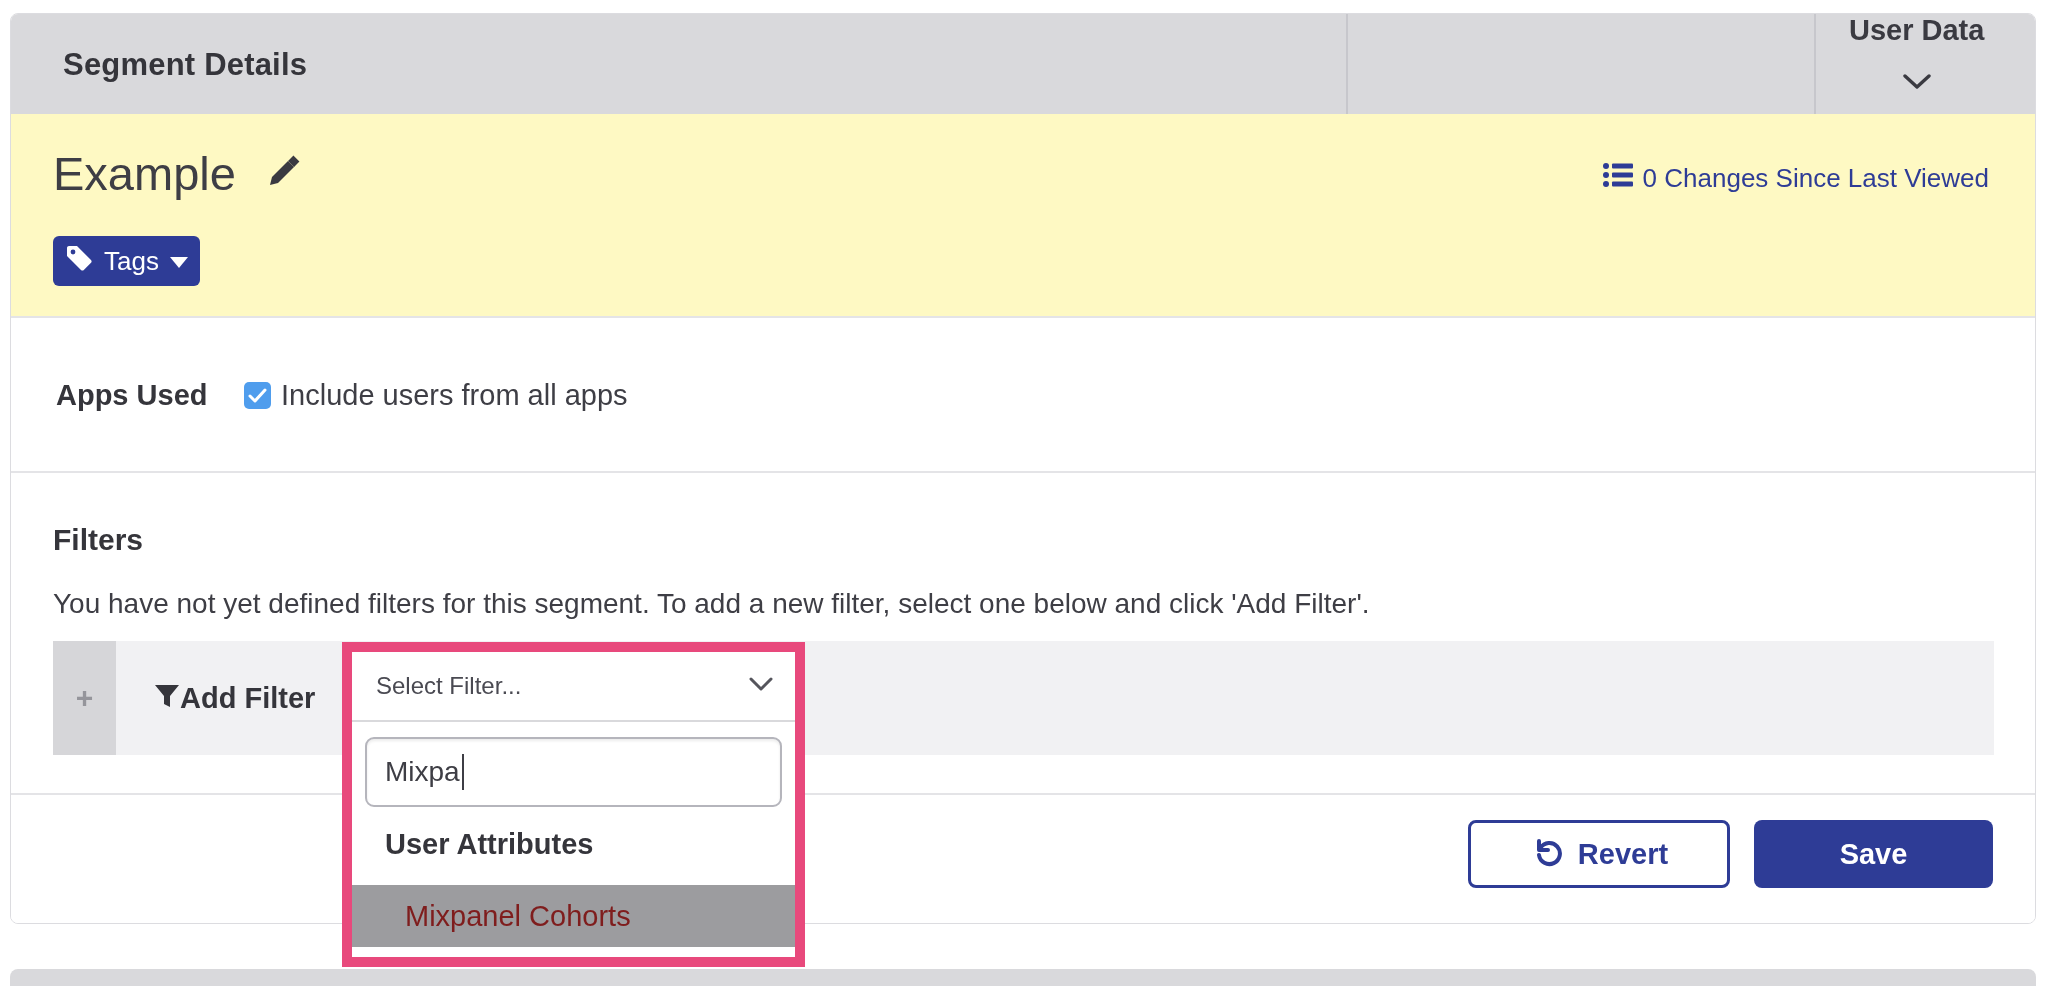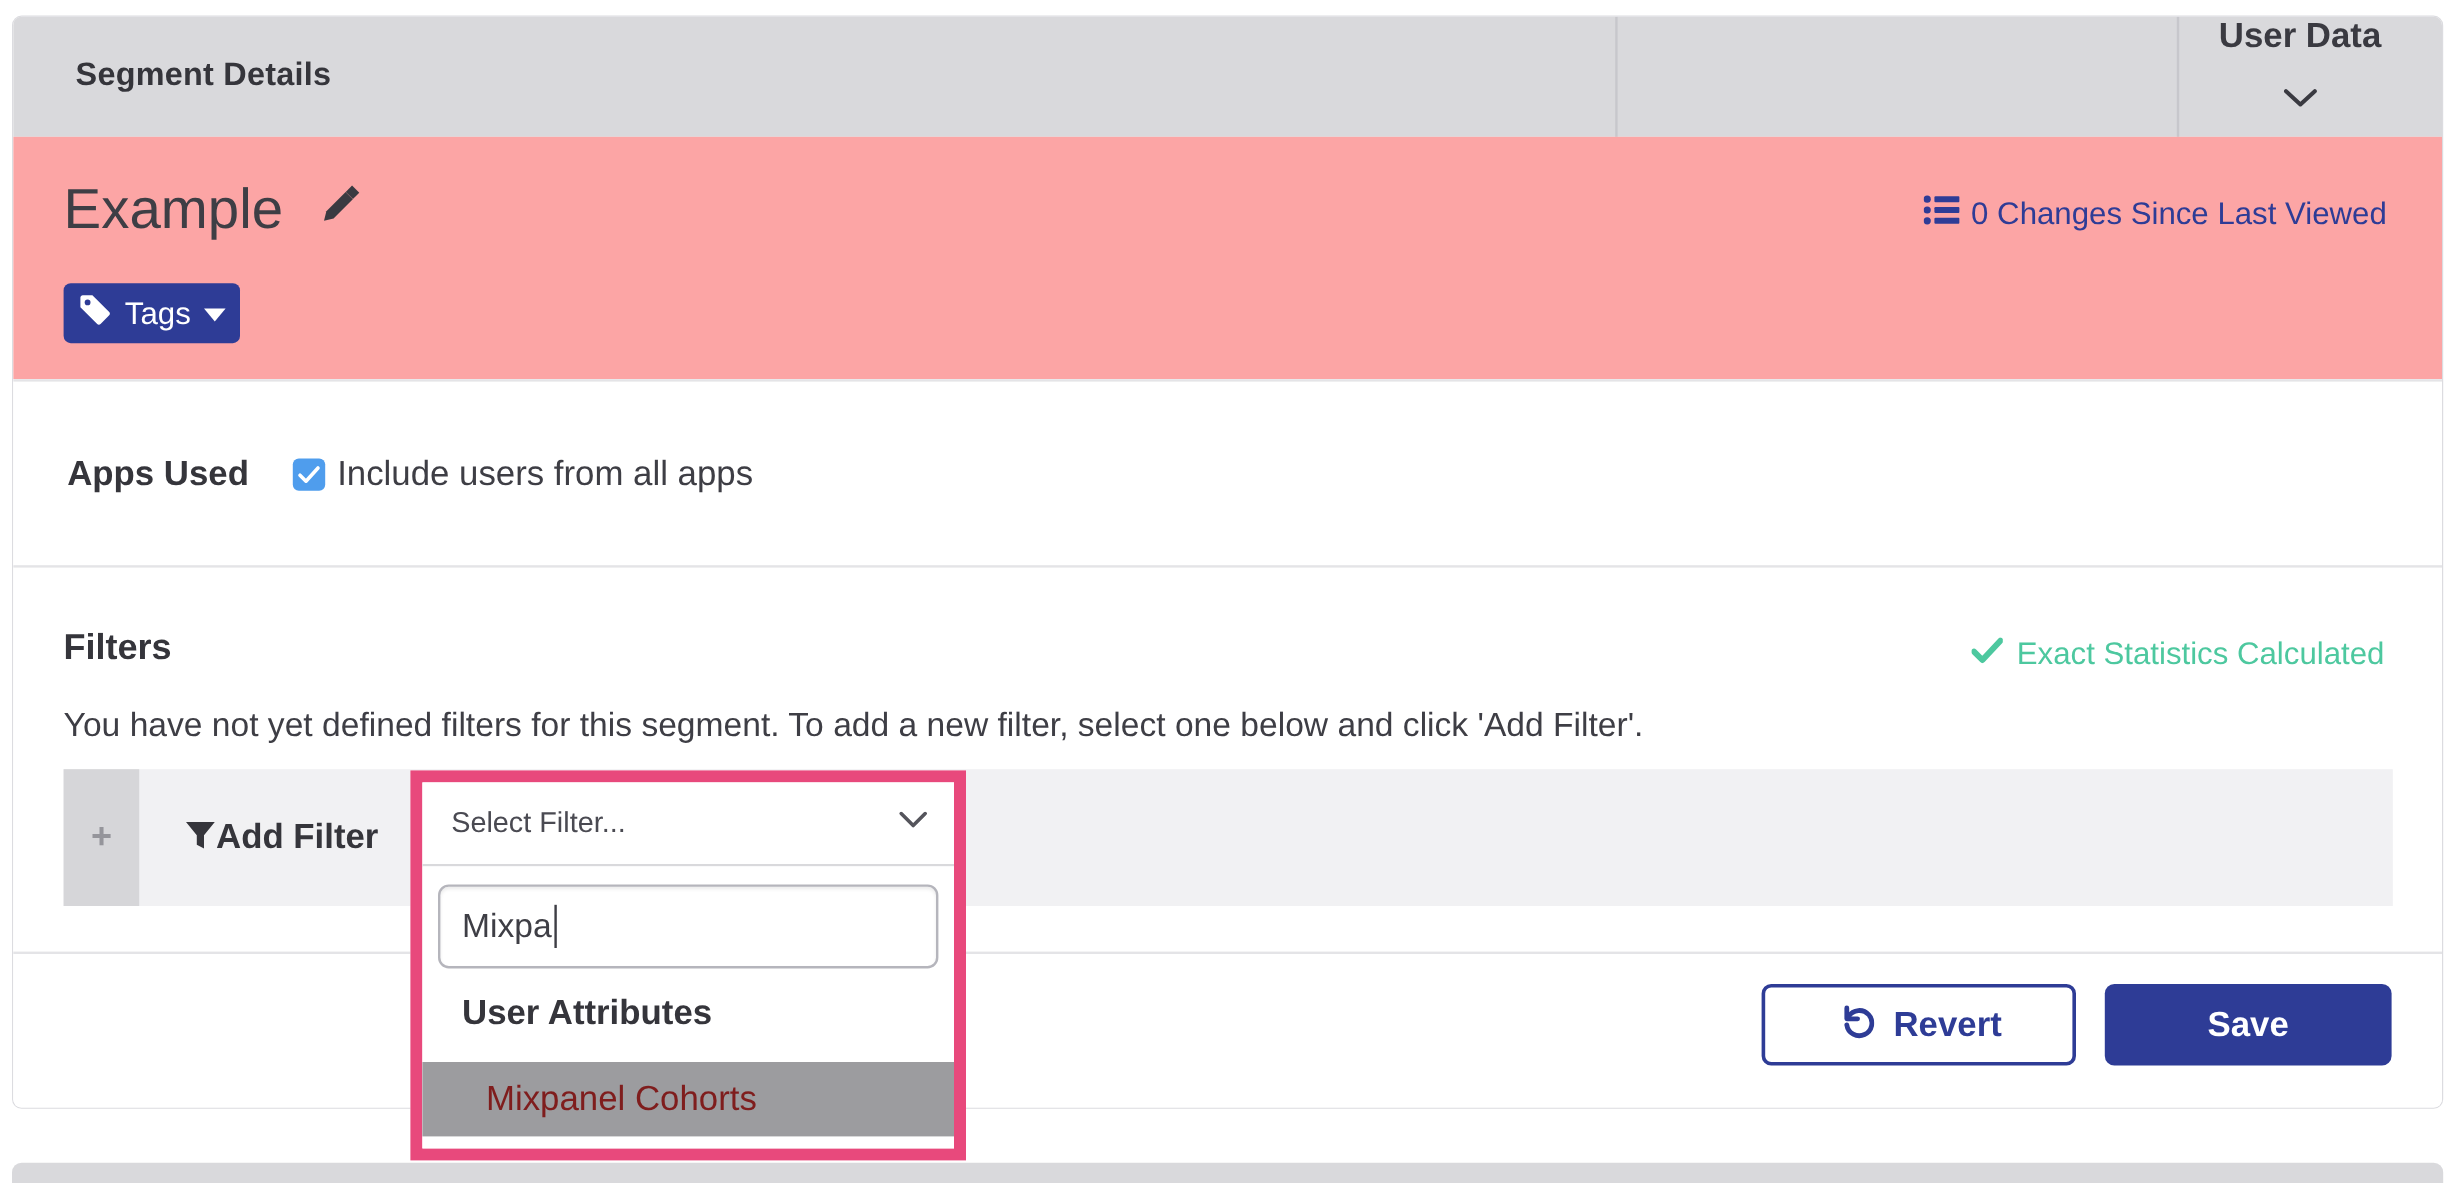--- a/index.html
+++ b/index.html
@@ -7,32 +7,32 @@
   .page {
     position:relative; width:2046px; height:986px; background:#ffffff;
     font-family:"Liberation Sans","DejaVu Sans",sans-serif; color:#3e3e45; overflow:hidden;
   }
   .card {
     position:absolute; left:10px; top:13px; width:2026px; height:911px;
     background:#ffffff; border:1px solid #dcdce0; border-radius:8px; overflow:hidden;
   }
   
   .topbar { position:absolute; left:0; top:0; width:100%; height:100px; background:#d9d9dc; }
-  .tb-title { position:absolute; left:52px; top:33px; font-size:27px; font-weight:700; color:#35353b; letter-spacing:.2px; }
+  .tb-title { position:absolute; left:52px; top:33px; font-size:31px; font-weight:700; color:#35353b; letter-spacing:.2px; }
   .tb-div { position:absolute; top:0; width:2px; height:100px; background:#c7c7cc; }
   .tb-div1 { left:1335px; } .tb-div2 { left:1803px; }
   .analytics-group { position:absolute; left:1378px; top:0; height:100px; display:flex; align-items:center; gap:14px; }
   .analytics-label { font-size:28px; font-weight:500; color:#3a3a41; }
   .toggle { position:relative; width:122px; height:53px; border-radius:27px; background:#333338; margin-left:8px; cursor:pointer; }
   .toggle-knob { position:absolute; left:5px; top:4px; width:45px; height:45px; border-radius:50%; background:#ffffff; }
   .toggle-label { position:absolute; right:17px; top:14px; font-size:23px; font-weight:700; color:#ffffff; letter-spacing:.5px; }
   .userdata-group { position:absolute; left:1838px; top:0; height:100px; display:flex; align-items:center; gap:26px; cursor:pointer;flex-direction:column; }
   .userdata-label { font-size:29px; font-weight:600; color:#3a3a41; }
   
-  .sec1 { position:absolute; left:0; top:100px; width:100%; height:202px; background:#fca5a5; }
+  .sec1 { position:absolute; left:0; top:100px; width:100%; height:202px; background:#fef9c3; }
   .seg-name-row { position:absolute; left:42px; top:32px; display:flex; align-items:center; gap:26px; }
   .seg-name { font-size:47px; font-weight:300; color:#3e3e45; }
   .changes-link { position:absolute; right:46px; top:48px; display:flex; align-items:center; gap:10px;
     color:#2e3c96; font-size:26px; font-weight:500; cursor:pointer; }
   .tags-btn { position:absolute; left:42px; top:122px; width:147px; height:50px; background:#2e3c96;
     border:none; border-radius:6px; display:flex; align-items:center; justify-content:center; gap:11px;
     color:#fff; font-size:26px; font-weight:500; cursor:pointer; font-family:inherit; }
   .caret-down { width:0; height:0; border-left:9px solid transparent; border-right:9px solid transparent; border-top:11px solid #ffffff; margin-top:3px; }
   
   .sec2 { position:absolute; left:0; top:302px; width:100%; height:155px; background:#fff; border-top:2px solid #e4e4e7; }
@@ -144,28 +144,20 @@
           <svg width="19" height="15" viewBox="0 0 19 15">
               <path d="M2 8 L7 13 L17 2" fill="none" stroke="#ffffff" stroke-width="3" stroke-linecap="round" stroke-linejoin="round"></path>
             </svg>
         </span>
         <span class="apps-cb-label">Include users from all apps</span>
       </div>
     </div>
 
     <div class="sec3">
       <div class="filters-heading">Filters</div>
-      <div class="filters-status">
-        <span>
-          <svg width="26" height="22" viewBox="0 0 26 22">
-              <path d="M2 12 L9 19 L24 3" fill="none" stroke="#4dc89f" stroke-width="5" stroke-linecap="round" stroke-linejoin="round"></path>
-            </svg>
-        </span>
-        <span>Exact Statistics Calculated</span>
-      </div>
       <div class="filters-desc">You have not yet defined filters for this segment. To add a new filter, select one below and click 'Add Filter'.</div>
 
       <div class="add-row">
         <div class="plus-cell">
           <span class="plus-glyph">+</span>
         </div>
         <div class="addfilter-group">
           <span>
             <svg width="26" height="26" viewBox="0 0 26 26">
                 <path d="M1 2 L25 2 L16 13 L16 24 L10 21 L10 13 Z" fill="#35353b"></path>

